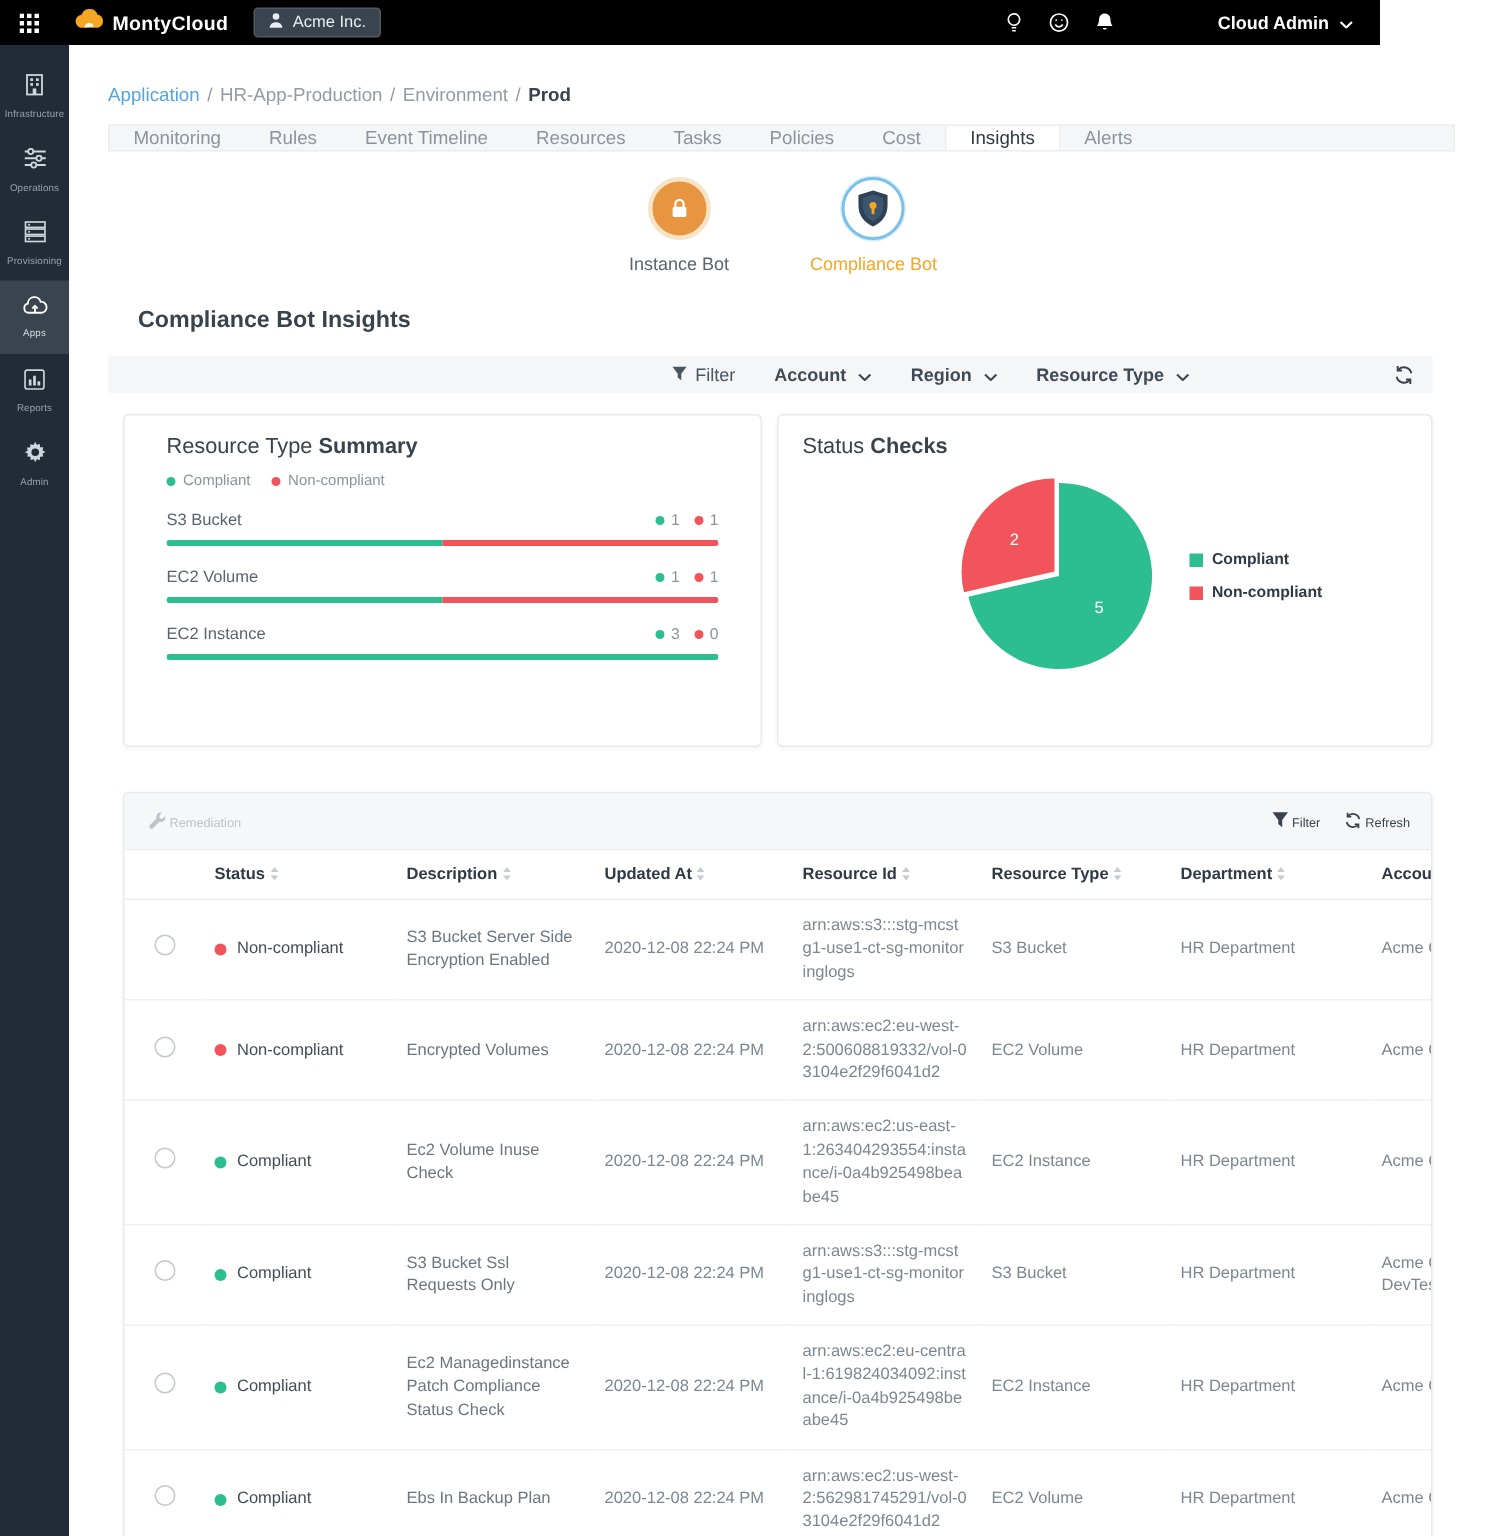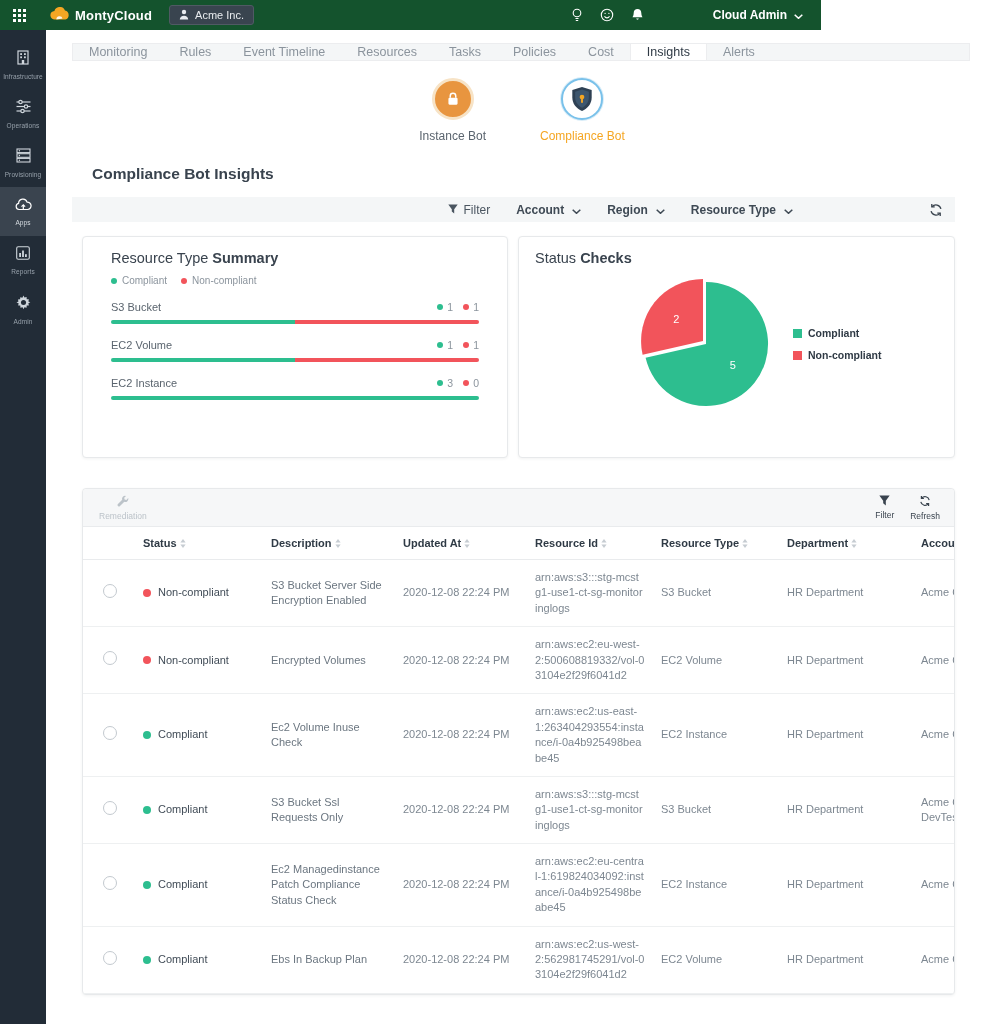--- a/index.html
+++ b/index.html
@@ -1,20 +1,20 @@
 <!DOCTYPE html>
 <html><head>
 <meta charset="utf-8">
 <style>
 *{box-sizing:border-box;margin:0;padding:0}
 html,body{width:998px;height:1024px}
 body{font-family:"Liberation Sans",sans-serif;background:#fff;position:relative;overflow:hidden}
 
 
-.topbar{position:absolute;top:0;left:0;width:821px;height:30px;background:#14532d;display:flex;align-items:center;z-index:20}
+.topbar{position:absolute;top:0;left:0;width:920px;height:30px;background:#000000;display:flex;align-items:center;z-index:20}
 .tb-grid{margin-left:13px;display:flex;cursor:pointer}
 .brand{display:flex;align-items:center;gap:5px;margin-left:24px;cursor:pointer}
 .brand-text{color:#fff;font-size:13px;font-weight:700;letter-spacing:.2px}
 .org-btn{margin-left:17px;height:20px;background:#39444f;border:1px solid #505a64;border-radius:3px;color:#e8ecef;font-size:11px;display:flex;align-items:center;gap:6px;padding:0 9px;cursor:pointer}
 .tb-right{margin-left:auto;display:flex;align-items:center}
 .tb-icon{display:flex;align-items:center;color:#fff;margin-right:17px;cursor:pointer}
 .user-menu{color:#fff;font-size:12px;font-weight:700;display:flex;align-items:center;gap:7px;margin:0 18px 0 52px;cursor:pointer}
 
 
 .sidebar{position:absolute;left:0;top:30px;width:46px;height:994px;background:#222c37;padding-top:10px;z-index:10}
@@ -77,21 +77,21 @@
 .pie-svg{margin-left:96px;flex:none}
 .pie-legend{margin-left:12px;display:flex;flex-direction:column;gap:10px}
 .pl-item{display:flex;align-items:center;gap:6px;font-size:10.5px;color:#2f3a45;font-weight:600}
 .swatch{width:9px;height:9px;display:inline-block;flex:none}
 .swatch.green{background:#2dbe8f}
 .swatch.red{background:#f2545b}
 
 
 .table-card{margin:30px 0 0 36px;width:873px;border:1px solid #e7e9eb;border-radius:4px;box-shadow:0 1px 3px rgba(33,43,54,.06);background:#fff;padding-bottom:0}
 .tc-toolbar{height:38px;background:#f6f7f8;border-bottom:1px solid #e9ebed;display:flex;align-items:center;padding:0 14px 0 16px;border-radius:4px 4px 0 0}
-.tool{display:flex;flex-direction:column;align-items:center;gap:2px;font-size:8.5px;cursor:pointer}
+.tool{display:flex;flex-direction:row;align-items:center;gap:2px;font-size:8.5px;cursor:pointer}
 .tool.disabled{color:#bcc3c9}
 .tool.dark{color:#39434e}
 .tc-tools-right{margin-left:auto;display:flex;gap:16px}
 .tbl-clip{width:871px;overflow:hidden}
 table{border-collapse:collapse;table-layout:fixed;width:914px;font-size:11px}
 th{font-size:11px;font-weight:700;color:#2f3a45;text-align:left;padding:10px 8px;border-bottom:1px solid #e9ebed;white-space:nowrap;cursor:pointer}
 .sort{margin-left:3px;vertical-align:-1px}
 td{padding:10px 8px;color:#7d8791;border-bottom:1px solid #eef0f1;vertical-align:middle;line-height:1.4}
 td.desc{color:#6b7680}
 td.rid{word-break:break-all}
@@ -215,20 +215,23 @@
     <span><svg width="15" height="15" viewBox="0 0 16 16" fill="#cfd6dc">
           <path d="M8 .5l1 2.1 2.3-.5.1 2.3 2.3.1-.5 2.3 2.1 1-2.1 1 .5 2.3-2.3.1-.1 2.3-2.3-.5-1 2.1-1-2.1-2.3.5-.1-2.3-2.3-.1.5-2.3L.5 8l2.1-1-.5-2.3 2.3-.1.1-2.3 2.3.5z"></path>
           <circle cx="8" cy="8" r="2.7" fill="#222c37"></circle>
         </svg></span>
     <span class="sb-lbl">Admin</span>
   </div>
 </div>
 
 <div class="main">
 
+  <div class="breadcrumb">
+    <span class="bc-link">Application</span><span class="bc-sep">/</span><span>HR-App-Production</span><span class="bc-sep">/</span><span>Environment</span><span class="bc-sep">/</span><span class="bc-current">Prod</span>
+  </div>
 
   <div class="tabs">
     <span class="tab">Monitoring</span>
     <span class="tab">Rules</span>
     <span class="tab">Event Timeline</span>
     <span class="tab">Resources</span>
     <span class="tab">Tasks</span>
     <span class="tab">Policies</span>
     <span class="tab">Cost</span>
     <span class="tab active">Insights</span>

